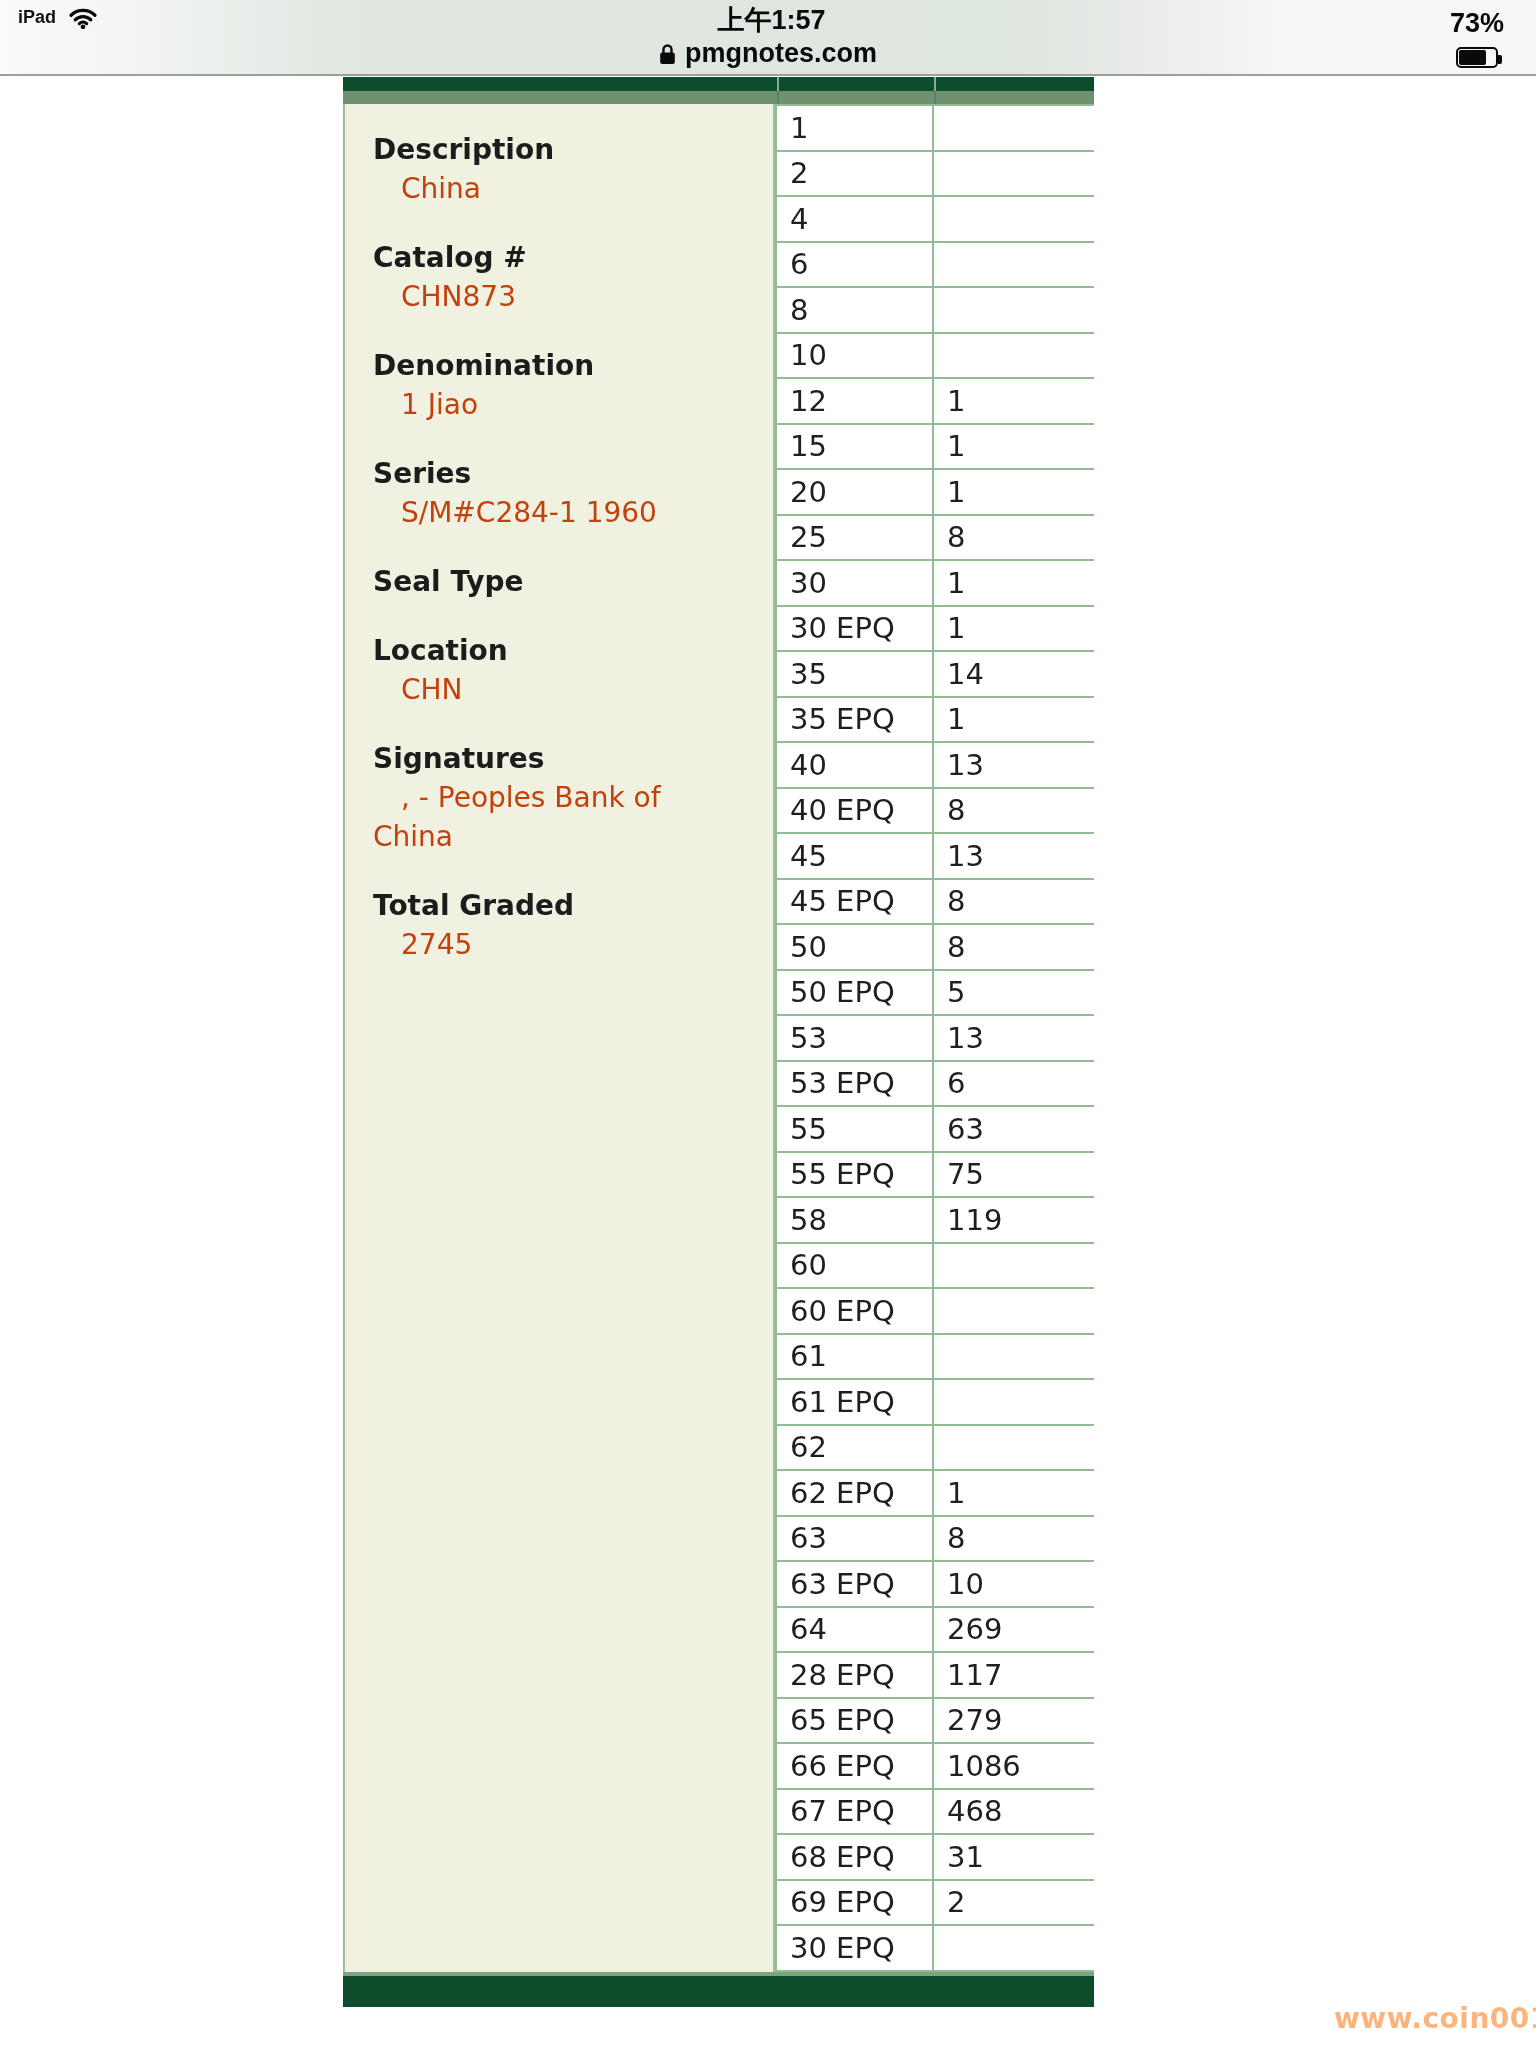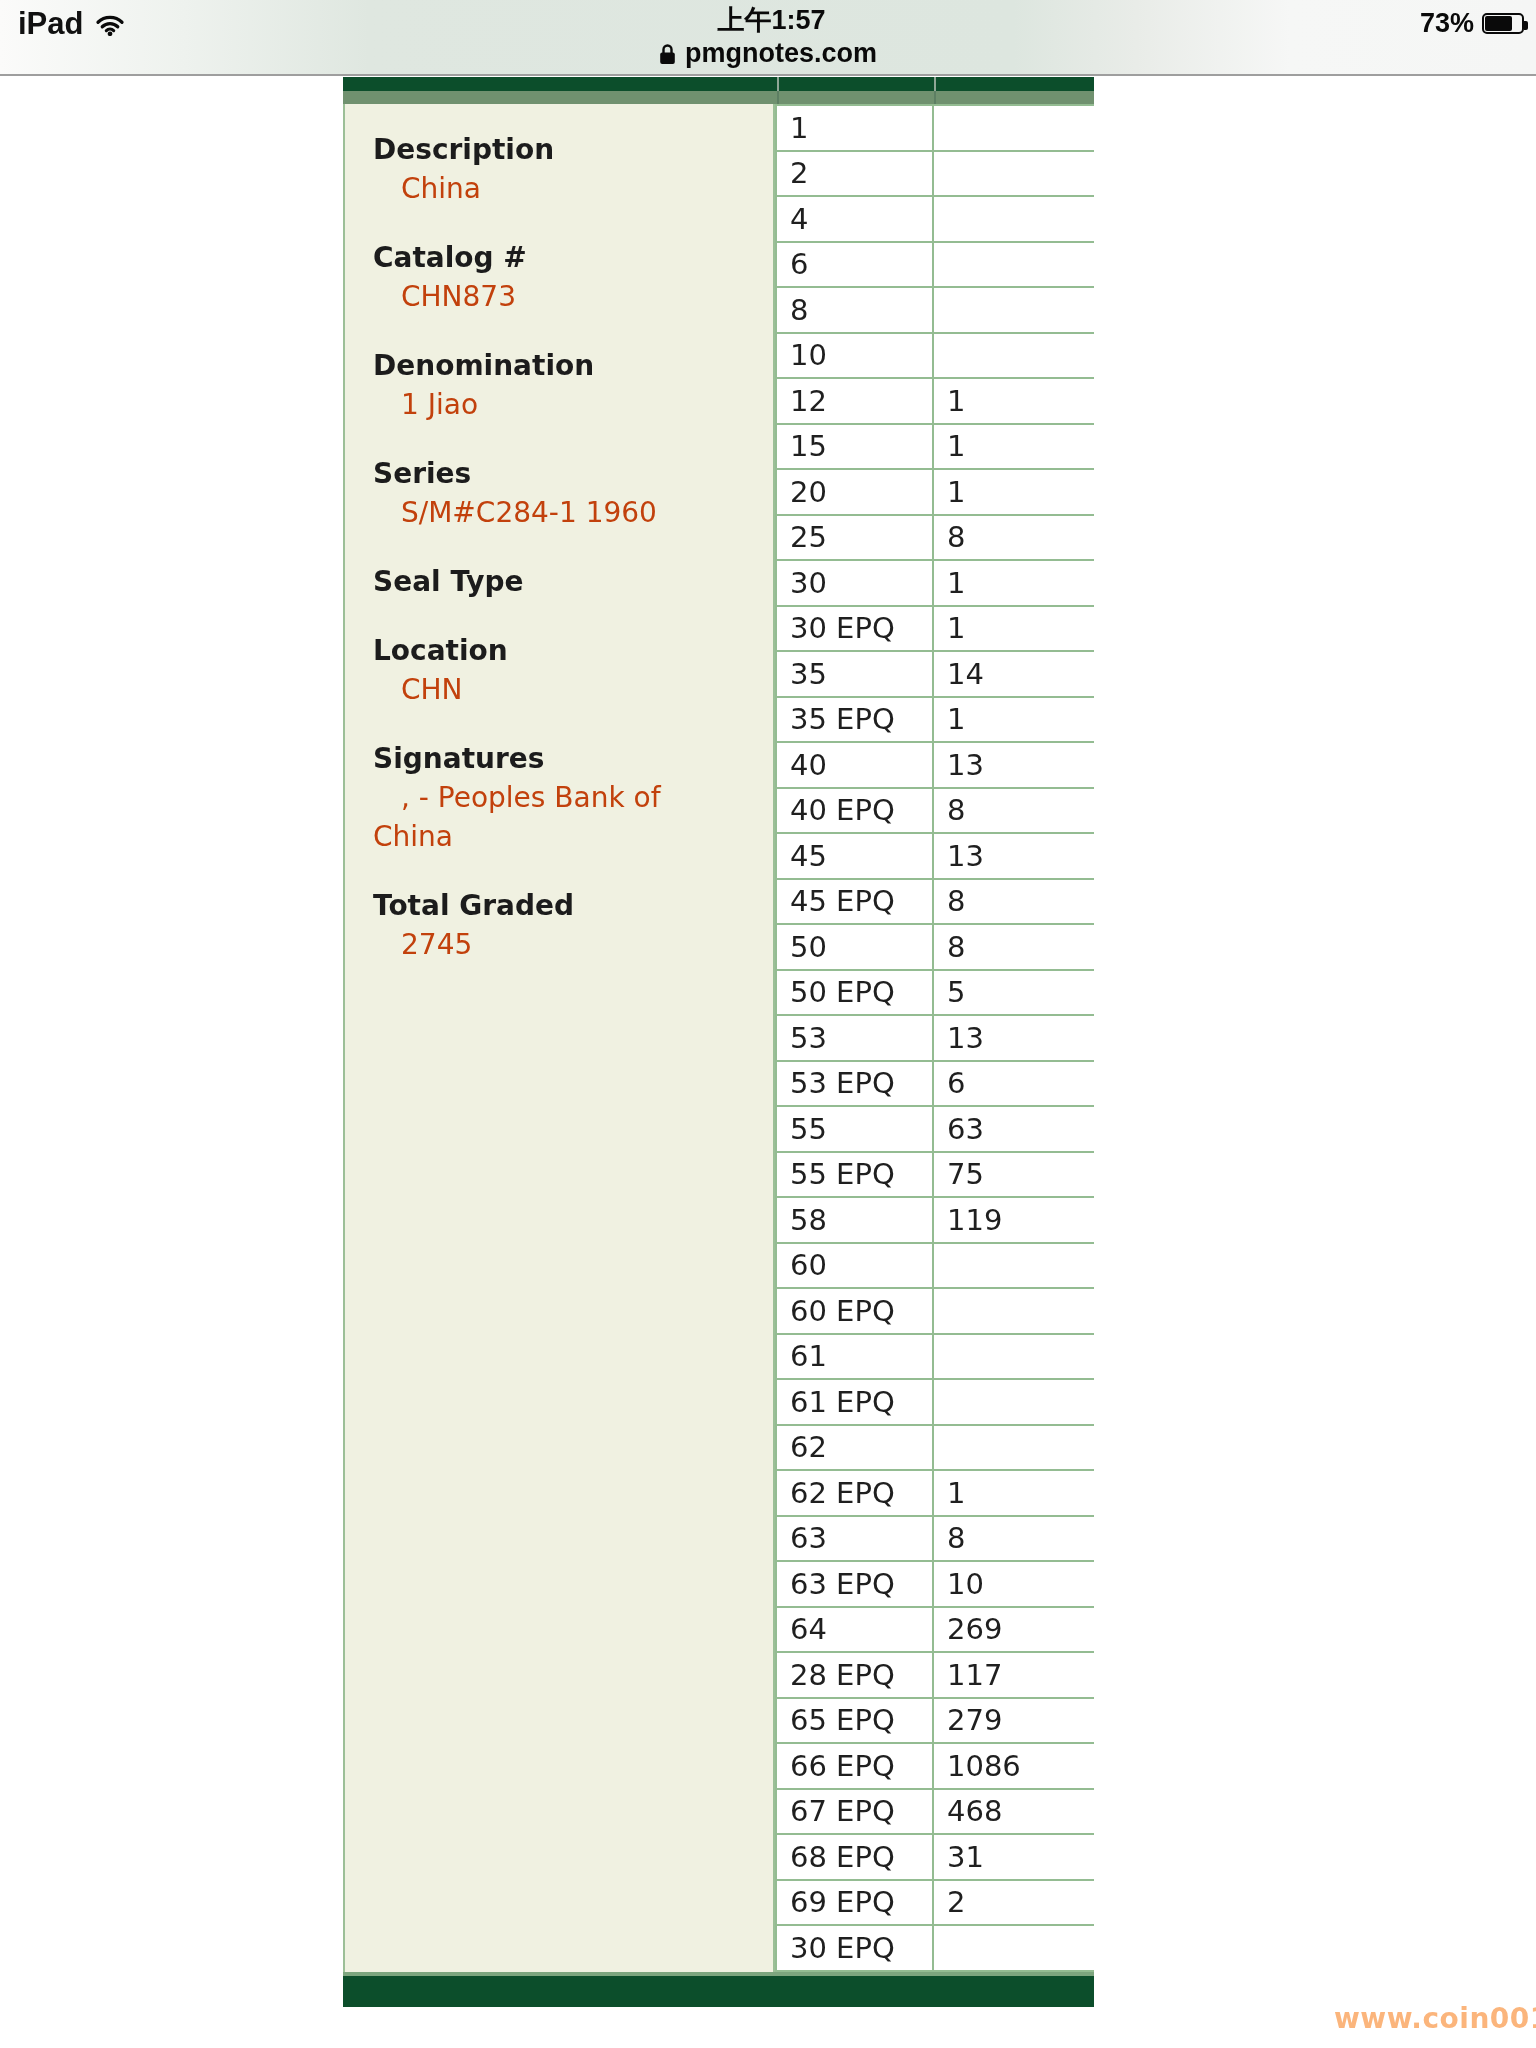--- a/index.html
+++ b/index.html
@@ -12,28 +12,28 @@
   
   .status-bar{
     position:absolute;left:0;top:0;width:1536px;height:76px;
     background:linear-gradient(to right,
       #fbfbfa 0%, #eef2ee 12%, #dfe7e0 24%, #dde6df 66%, #e9ece8 74%, #f6f7f6 84%, #f5f6f5 100%);
     border-bottom:2px solid #9e9e9e;
     box-sizing:border-box;
     font-family:"Liberation Sans","DejaVu Sans",sans-serif;
   }
   .sb-left{position:absolute;left:18px;top:6px;display:flex;align-items:center;gap:12px;}
-  .sb-device{font-size:31px;font-weight:600;color:#111;}
+  .sb-device{font-size:18px;font-weight:600;color:#111;}
   .wifi-icon{display:inline-block;width:30px;height:23px;}
   .sb-center{position:absolute;left:0;top:0;width:100%;text-align:center;}
   .sb-time{font-size:27px;font-weight:700;color:#0a0a0a;line-height:34px;margin-top:3px;margin-left:7px;}
   .sb-url-row{display:flex;justify-content:center;align-items:center;gap:9px;margin-top:1px;}
   .lock-icon{display:inline-block;width:17px;height:22px;}
   .sb-url{font-size:27px;font-weight:600;color:#0a0a0a;}
-  .sb-right{position:absolute;right:12px;top:8px;display:flex;align-items:center;gap:8px;}
+  .sb-right{position:absolute;right:32px;top:8px;display:flex;align-items:center;gap:8px;flex-direction:column;}
   .sb-batt-pct{font-size:27px;font-weight:600;color:#0a0a0a;}
   .battery-icon{position:relative;width:42px;height:21px;border:2px solid #0a0a0a;border-radius:5px;box-sizing:border-box;}
   .battery-fill{position:absolute;left:1px;top:1px;bottom:1px;width:72%;background:#0a0a0a;border-radius:2px;}
   .battery-nub{position:absolute;right:-6px;top:6px;width:4px;height:9px;background:#0a0a0a;border-radius:0 2px 2px 0;}
 
   
   .content{position:absolute;left:343px;top:77px;width:751px;}
   .bar-dark{position:relative;height:14px;background:#0c4e2b;}
   .bar-mid{position:relative;height:13px;background:#70916f;}
   .bar-dark .vdiv{position:absolute;top:0;bottom:0;width:2px;background:#8fa796;}

